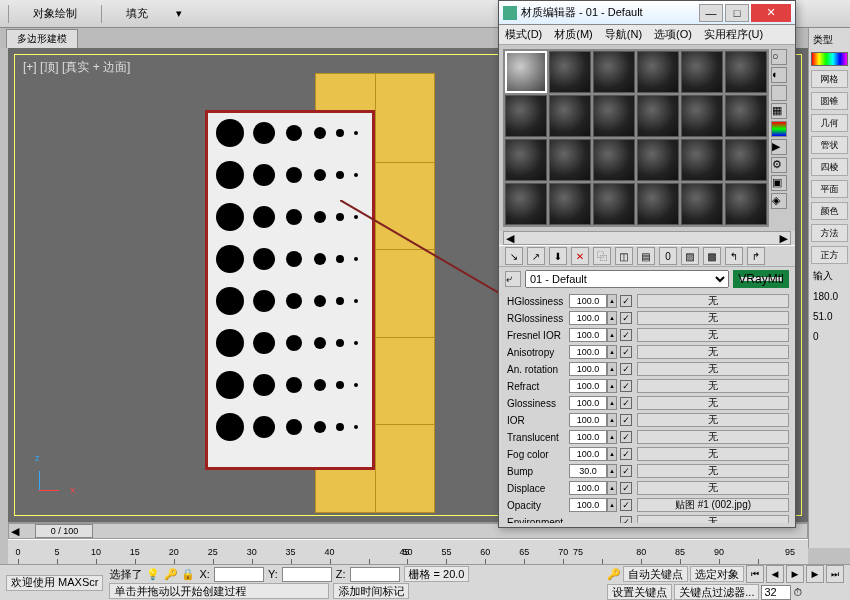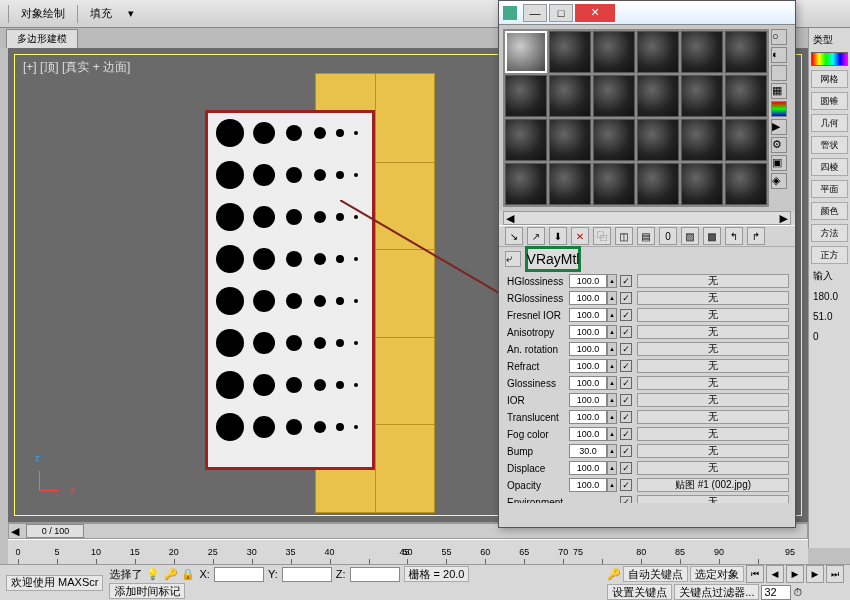--- a/index.html
+++ b/index.html
@@ -1,17 +1,17 @@
 <!DOCTYPE html>
 <html><head>
 <meta charset="utf-8">
 <style>
 *{box-sizing:border-box;margin:0;padding:0;font-family:"Microsoft YaHei",Arial,sans-serif;font-size:11px}
 body{background:#c0c0c0;width:850px;height:600px;overflow:hidden;position:relative}
-.main-toolbar{height:28px;background:linear-gradient(#e8e8e8,#d0d0d0);border-bottom:1px solid #888;display:flex;align-items:center;padding:0 8px;gap:12px}
+.main-toolbar{height:28px;background:linear-gradient(#e8e8e8,#d0d0d0);border-bottom:1px solid #888;display:flex;align-items:center;padding:0 8px;gap:24px}
 .main-toolbar .sep{width:1px;height:18px;background:#999}
 .tab-strip{height:20px;background:#bbb;display:flex;align-items:center;padding-left:6px}
 .tab-strip .tab{background:#ddd;padding:2px 10px;border:1px solid #888;border-bottom:none;font-size:10px}
 .viewport-area{position:absolute;top:48px;left:8px;right:42px;bottom:78px;background:#6a6a6a}
 .viewport{position:absolute;top:6px;left:6px;right:6px;bottom:6px;border:1px solid #ffff66;background:#6a6a6a}
 .vp-label{position:absolute;top:4px;left:8px;color:#ddd;font-size:12px}
 .axis{position:absolute;bottom:24px;left:24px;width:28px;height:28px}
 .axis .z{position:absolute;bottom:0;left:0;width:1px;height:20px;background:#3af}
 .axis .x{position:absolute;bottom:0;left:0;height:1px;width:20px;background:#f44}
 .axis .zl{position:absolute;top:-10px;left:-4px;color:#3af;font-size:9px}
@@ -37,35 +37,35 @@
 .sample.sel{border:2px solid #fff}
 .sample-side{width:16px;margin-left:2px;display:flex;flex-direction:column;gap:2px}
 .sample-side .sb{width:16px;height:16px;background:#ccc;border:1px solid #888}
 .chk{width:20px;height:20px;background-image:repeating-conic-gradient(#000 0 25%,#fff 0 50%);background-size:8px 8px}
 .sample-scroll{height:14px;background:#ddd;border:1px solid #999;margin:0 4px;display:flex;align-items:center;justify-content:space-between;padding:0 2px;font-size:9px}
 .me-tools{height:22px;padding:2px 6px;display:flex;align-items:center;gap:4px;border-top:1px solid #fff;border-bottom:1px solid #aaa}
 .me-tools .tb{width:18px;height:18px;background:#ddd;border:1px solid #999;display:flex;align-items:center;justify-content:center;font-size:10px}
 .me-name{height:24px;padding:2px 6px;display:flex;align-items:center;gap:4px}
 .me-name .dd{width:16px;height:16px;background:#ddd;border:1px solid #999}
 .me-name select{flex:1;height:18px;font-size:11px}
-.me-name .mtl-btn{width:56px;height:26px;background:#ddd;border:3px solid #15803d;font-size:14px;display:flex;align-items:center;justify-content:center}
+.me-name .mtl-btn{width:56px;height:18px;background:#ddd;border:7px solid #15803d;font-size:12px;display:flex;align-items:center;justify-content:center}
 .params{padding:2px 6px;height:232px;overflow-y:auto}
 .prow{display:flex;align-items:center;height:16px;margin-bottom:1px}
 .prow .lbl{width:64px;font-size:10px;text-align:left;padding-left:2px}
 .prow .spin{width:38px;height:14px;background:#fff;border:1px solid #888;font-size:9px;display:flex;align-items:center;justify-content:center}
 .prow .spinbtn{width:10px;height:14px;background:#ccc;border:1px solid #888;font-size:7px;display:flex;align-items:center;justify-content:center}
 .prow .chk1{width:12px;height:12px;border:1px solid #666;margin:0 3px;display:flex;align-items:center;justify-content:center;font-size:9px}
 .prow .mapbtn{flex:1;height:14px;background:#ddd;border:1px solid #999;margin-left:2px;font-size:10px;display:flex;align-items:center;justify-content:center}
 .right-panel{position:absolute;top:28px;right:0;width:42px;height:520px;background:#d8d8d8;border-left:1px solid #999;display:flex;flex-direction:column;padding:4px 2px;gap:4px;font-size:10px}
 .right-panel .rb{height:18px;background:#e0e0e0;border:1px solid #aaa;display:flex;align-items:center;justify-content:center;font-size:9px}
 .right-panel .rt{height:16px;display:flex;align-items:center;padding-left:2px;font-size:10px}
 .right-panel .col{height:14px;background:linear-gradient(90deg,#f00,#ff0,#0f0,#0ff,#00f,#f0f);border:1px solid #666}
 .timeline{position:absolute;bottom:36px;left:8px;right:42px;height:42px;background:#d0d0d0;border-top:1px solid #999}
 .tl-slider{height:16px;background:#ccc;border:1px solid #999;display:flex;align-items:center;position:relative}
-.tl-slider .thumb{width:58px;height:14px;background:#e0e0e0;border:1px solid #888;display:flex;align-items:center;justify-content:center;font-size:9px;margin-left:7px}
+.tl-slider .thumb{width:58px;height:14px;background:#e0e0e0;border:1px solid #888;display:flex;align-items:center;justify-content:center;font-size:9px;margin-left:16px}
 .tl-ruler{height:26px;background:#d8d8d8;position:relative;border-top:1px solid #fff}
 .tl-ruler .tick{position:absolute;bottom:0;width:1px;height:6px;background:#666}
 .tl-ruler .tlbl{position:absolute;bottom:8px;font-size:9px;transform:translateX(-50%)}
 .status{position:absolute;bottom:0;left:0;right:0;height:36px;background:#d8d8d8;border-top:1px solid #999;display:flex;align-items:center;padding:0 6px;gap:6px;font-size:10px}
 .status .box{background:#e8e8e8;border:1px solid #aaa;padding:1px 4px;height:16px;display:flex;align-items:center}
 .status .inp{width:50px;background:#fff;border:1px solid #888;height:15px;padding:0 2px}
 .play-ctrl{display:flex;gap:2px}
 .play-ctrl .pb{width:18px;height:18px;background:#ddd;border:1px solid #999;display:flex;align-items:center;justify-content:center;font-size:9px}
 </style>
 </head>
@@ -155,23 +155,31 @@
 </div>
 
 <svg class="arrow-line">
   <line x1="0" y1="0" x2="265" y2="155" stroke="#802020" stroke-width="2"></line>
   <polygon points="265,155 256,146 252,152" fill="#802020"></polygon>
 </svg>
 
 <div class="mat-editor">
   <div class="me-title">
     <div class="ico"></div>
+    <span class="txt">材质编辑器 - 01 - Default</span>
     <div class="btn min">—</div>
     <div class="btn max">□</div>
     <div class="btn close">✕</div>
+  </div>
+  <div class="me-menu">
+    <span>模式(D)</span>
+    <span>材质(M)</span>
+    <span>导航(N)</span>
+    <span>选项(O)</span>
+    <span>实用程序(U)</span>
   </div>
   <div class="samples">
     <div class="sample-grid" id="sgrid">
         <div class="sample sel" style="background: radial-gradient(circle at 35% 35%, rgb(204, 204, 204), rgb(136, 136, 136) 50%, rgb(68, 68, 68));"></div>
         <div class="sample"></div>
         <div class="sample"></div>
         <div class="sample"></div>
         <div class="sample"></div>
         <div class="sample"></div>
         <div class="sample"></div>
@@ -218,20 +226,23 @@
     <div class="tb">◫</div>
     <div class="tb">▤</div>
     <div class="tb">0</div>
     <div class="tb">▨</div>
     <div class="tb">▩</div>
     <div class="tb">↰</div>
     <div class="tb">↱</div>
   </div>
   <div class="me-name">
     <div class="dd">⤶</div>
+    <select>
+      <option>01 - Default</option>
+    </select>
     <div class="mtl-btn">VRayMtl</div>
   </div>
   <div class="params" id="params">
       <div class="prow">
         <span class="lbl">HGlossiness</span>
         <span class="spin">100.0</span>
         <span class="spinbtn">▴</span>
         <span class="chk1">✓</span>
         <span class="mapbtn">无</span>
       </div>
@@ -405,20 +416,21 @@
       <span>🔒</span>
       <span>X:</span>
         <span class="inp"></span>
       <span>Y:</span>
         <span class="inp"></span>
       <span>Z:</span>
         <span class="inp"></span>
       <span class="box">栅格 = 20.0</span>
     </div>
     <div style="display:flex;gap:4px">
+      <span class="box" style="width:220px">单击并拖动以开始创建过程</span>
       <span class="box">添加时间标记</span>
     </div>
   </div>
   <div style="margin-left:auto;display:flex;flex-direction:column;gap:1px">
     <div style="display:flex;gap:2px;align-items:center">
       <span>🔑</span>
       <span class="box">自动关键点</span>
       <span class="box">选定对象</span>
       <div class="play-ctrl">
         <div class="pb">⏮</div>

